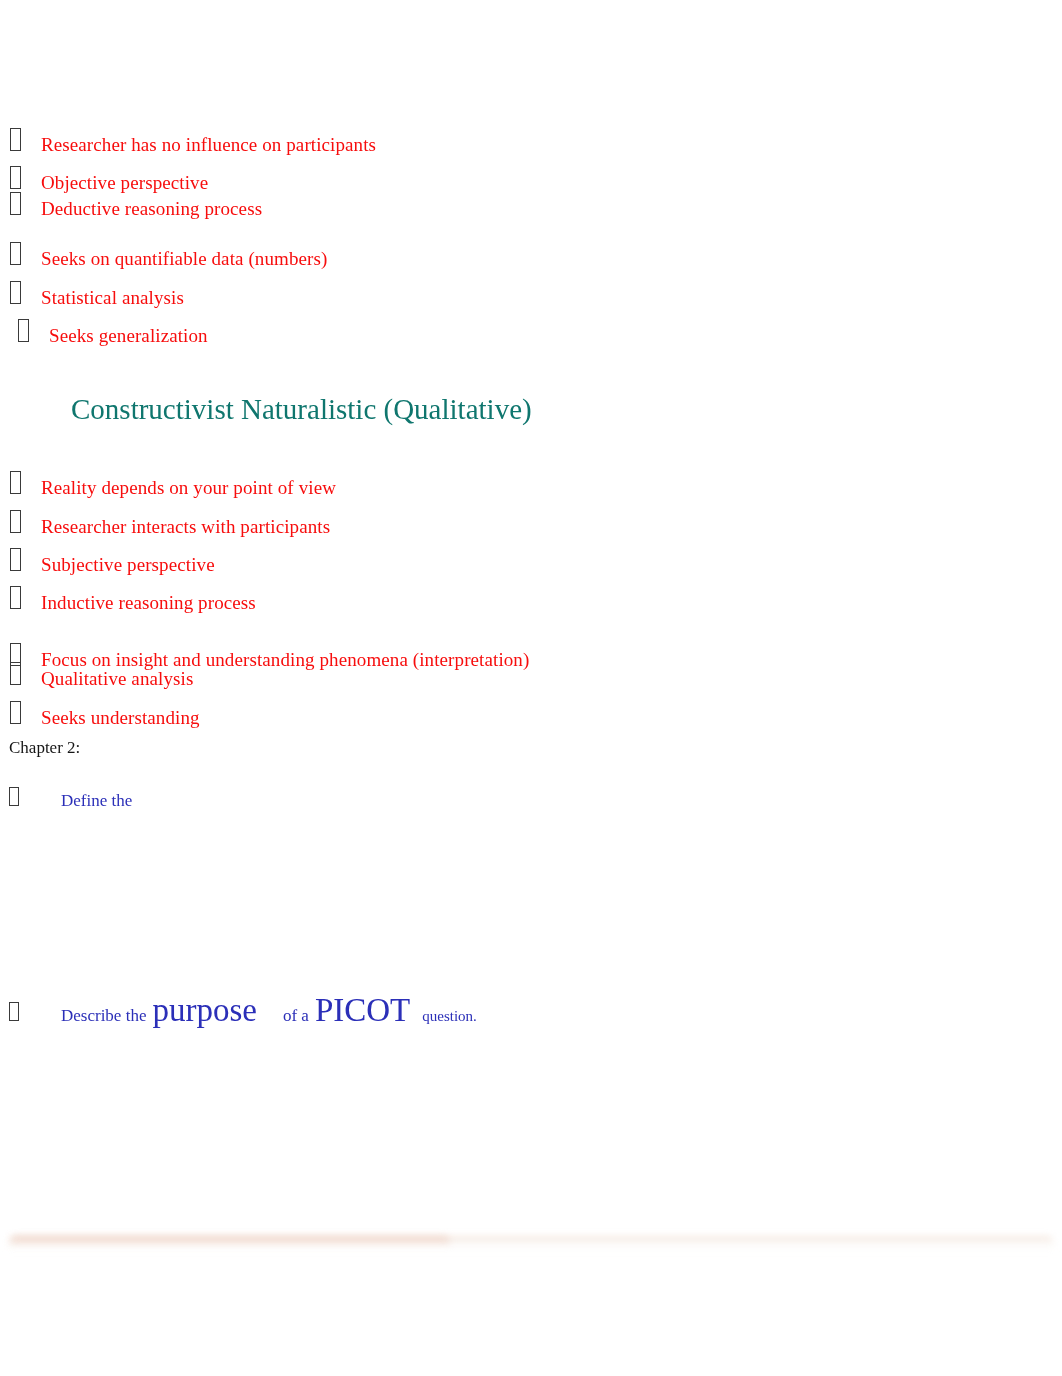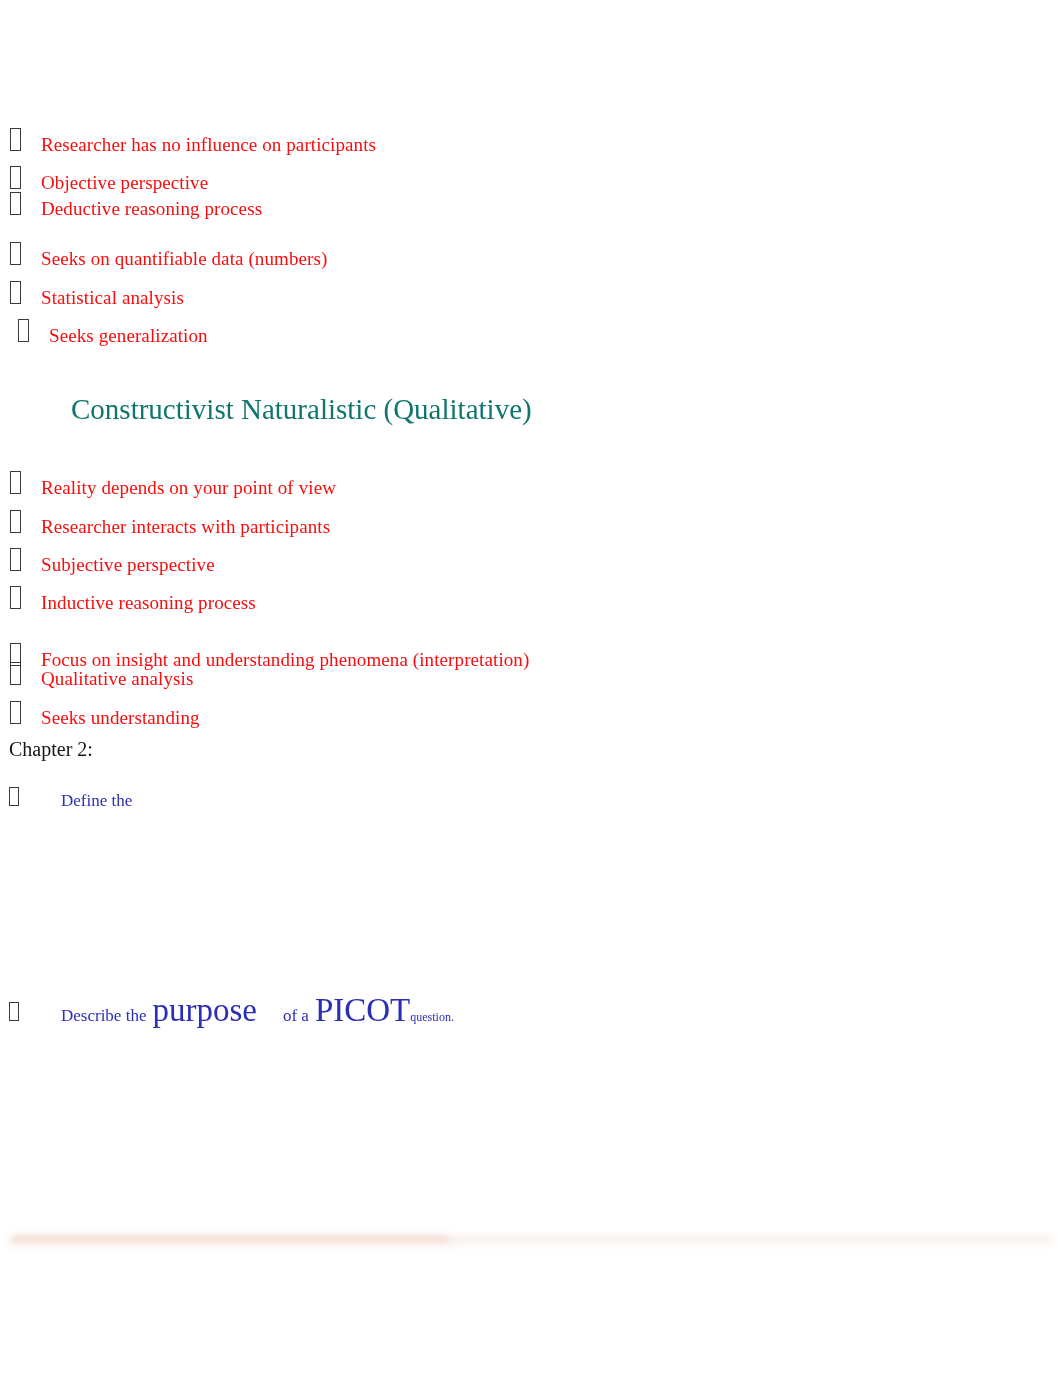--- a/index.html
+++ b/index.html
@@ -61,33 +61,33 @@
     font-size: 29px;
     line-height: 1;
     white-space: nowrap;
   }
 
   
   .chapter-label {
     position: absolute;
     color: #161616;
     font-family: "Liberation Serif", "DejaVu Serif", serif;
-    font-size: 20px;
+    font-size: 17px;
     line-height: 1;
     white-space: nowrap;
   }
 
   
   .picot-line {
     color: #2b2fb8;
     font-family: "Liberation Serif", "DejaVu Serif", serif;
     line-height: 1;
   }
   .picot-sm  { font-size: 17px; margin-left: 20px; }
-  .picot-sm2 { font-size: 12px; }
+  .picot-sm2 { font-size: 15px; margin-left: 12px; }
   .picot-lg  { font-size: 31px; }
   .picot-lg2 { font-size: 33px; }
   .sp { display: inline-block; width: 6px; }
   .sp-tight { display: inline-block; width: 0px; }
 
   
   .page-edge {
     position: absolute;
     left: 8px;
     right: 8px;

